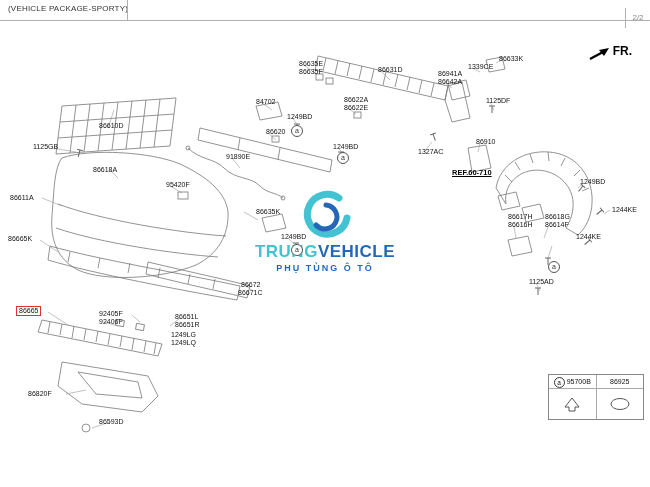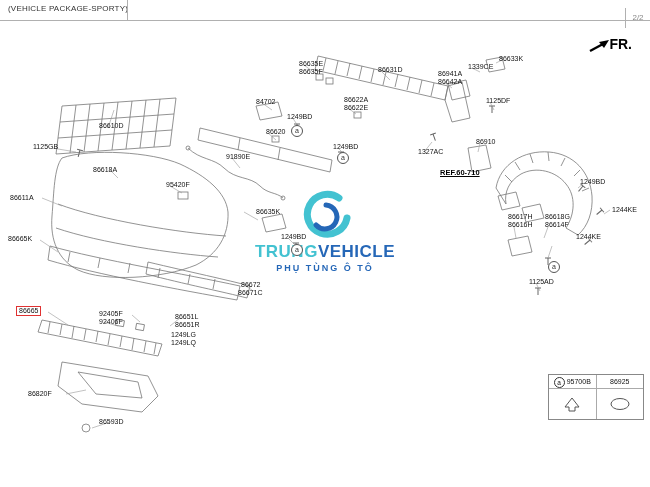--- a/index.html
+++ b/index.html
@@ -8,21 +8,21 @@
     font-family:"Liberation Sans", sans-serif; overflow:hidden;
     color:#1a1a1a;
   }
   
   .header { position:absolute; top:0; left:0; right:0; height:20px; border-bottom:1px solid #b0b0b0; }
   .title { position:absolute; left:8px; top:4px; font-size:8px; color:#333; letter-spacing:0.2px; }
   .title-sep { position:absolute; left:127px; top:0; width:1px; height:20px; background:#b0b0b0; }
   .page-num { position:absolute; right:0; top:8px; width:24px; height:20px; line-height:20px;
               text-align:center; font-size:8px; color:#888; border-left:1px solid #b0b0b0; }
   
-  .fr { position:absolute; right:18px; top:36px; font-size:14px; font-weight:bold; color:#000; }
+  .fr { position:absolute; right:18px; top:44px; font-size:12px; font-weight:bold; color:#000; }
   .fr svg { position:absolute; right:22px; top:2px; }
   
   svg.art { position:absolute; left:0; top:0; }
   
   .labels { position:absolute; left:0; top:0; width:650px; height:487px; pointer-events:none; }
   .part-label {
     position:absolute; font-size:7px; line-height:8px; white-space:nowrap; color:#111;
   }
   .part-label.highlight { border:1px solid #e03131; padding:0 2px; background:#fff; }
   .part-label.ref { font-weight:bold; text-decoration:underline; font-size:7.5px; color:#000; }
@@ -185,21 +185,21 @@
       <div class="part-label" style="left: 486px; top: 97px;">1125DF</div>
       <div class="part-label" style="left: 99px; top: 122px;">86610D</div>
       <div class="part-label" style="left: 33px; top: 143px;">1125GB</div>
       <div class="part-label" style="left: 93px; top: 166px;">86618A</div>
       <div class="part-label" style="left: 166px; top: 181px;">95420F</div>
       <div class="part-label" style="left: 226px; top: 153px;">91890E</div>
       <div class="part-label" style="left: 266px; top: 128px;">86620</div>
       <div class="part-label" style="left: 333px; top: 143px;">1249BD</div>
       <div class="part-label" style="left: 418px; top: 148px;">1327AC</div>
       <div class="part-label" style="left: 476px; top: 138px;">86910</div>
-      <div class="part-label ref" style="left: 440px; top: 169px;">REF.60-710</div>
+      <div class="part-label ref" style="left: 452px; top: 169px;">REF.60-710</div>
       <div class="part-label" style="left: 10px; top: 194px;">86611A</div>
       <div class="part-label" style="left: 256px; top: 208px;">86635K</div>
       <div class="part-label" style="left: 580px; top: 178px;">1249BD</div>
       <div class="part-label" style="left: 612px; top: 206px;">1244KE</div>
       <div class="part-label" style="left: 508px; top: 213px;">86617H</div>
       <div class="part-label" style="left: 508px; top: 221px;">86616H</div>
       <div class="part-label" style="left: 545px; top: 213px;">86618G</div>
       <div class="part-label" style="left: 545px; top: 221px;">86614F</div>
       <div class="part-label" style="left: 576px; top: 233px;">1244KE</div>
       <div class="part-label" style="left: 281px; top: 233px;">1249BD</div>

